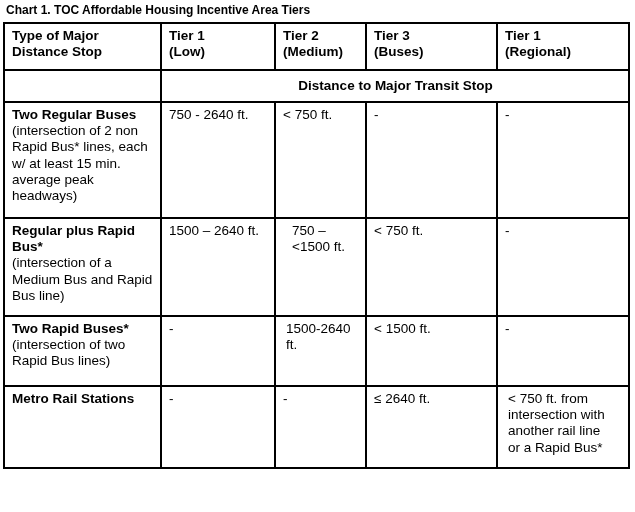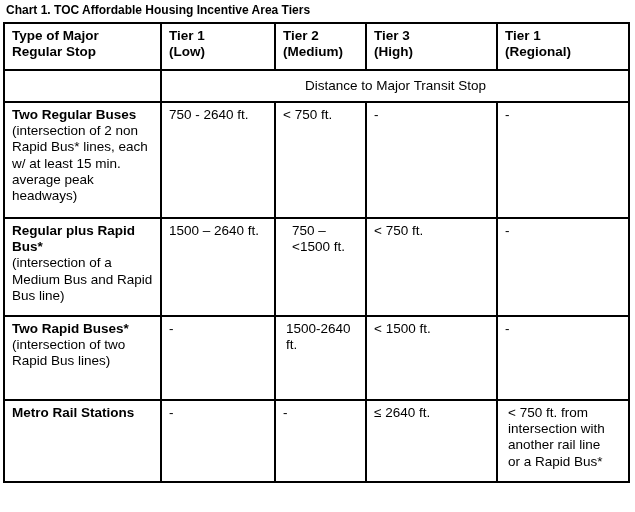--- a/index.html
+++ b/index.html
@@ -4,62 +4,62 @@
 <style>
   html, body { margin: 0; padding: 0; background: #ffffff; }
   body { width: 635px; height: 512px; position: relative; overflow: hidden;
          font-family: "Liberation Sans", sans-serif; color: #000; }
   .title { position: absolute; left: 6px; top: 2px; font-size: 12px; font-weight: bold; line-height: 16px; white-space: nowrap; }
   table { position: absolute; left: 3px; top: 22px; border-collapse: collapse; table-layout: fixed; width: 625px; }
   td, th { border: 2px solid #000; font-size: 13.5px; line-height: 16.2px; vertical-align: top; padding: 4px 6px 3px 7px; font-weight: normal; }
   .hd { font-weight: bold; text-align: left; }
   .c { text-align: left; }
   .b { font-weight: bold; text-align: center; }
-  .dist { font-weight: normal; text-align: center; padding-top: 7px; padding-bottom: 6px; }
+  .dist { font-weight: bold; text-align: center; padding-top: 7px; padding-bottom: 6px; }
 </style>
 </head>
 <body>
 
 <div class="title">Chart 1. TOC Affordable Housing Incentive Area Tiers</div>
 
 <table>
   <colgroup>
     <col style="width:157px">
       <col style="width:114px">
       <col style="width:91px">
       <col style="width:131px">
       <col style="width:132px">
   </colgroup>
   <tbody>
       <tr style="height:47px">
-    <th class="hd"><span>Type of  Major</span><br><span>Regular Stop</span></th>
+    <th class="hd"><span>Type of  Major</span><br><span>Distance Stop</span></th>
     <th class="hd"><span>Tier 1</span><br><span>(Low)</span></th>
     <th class="hd"><span>Tier 2</span><br><span>(Medium)</span></th>
-    <th class="hd"><span>Tier 3</span><br><span>(High)</span></th>
+    <th class="hd"><span>Tier 3</span><br><span>(Buses)</span></th>
     <th class="hd"><span>Tier 1</span><br><span>(Regional)</span></th>
   </tr>
   <tr style="height:32px">
     <td></td>
     <td colspan="4" class="dist">Distance to Major Transit Stop</td>
   </tr>
   <tr style="height:116px">
     <td><span class="b">Two Regular Buses</span><br><span>(intersection of 2 non Rapid Bus* lines, each w/ at least 15 min. average peak headways)</span></td>
     <td class="c">750 - 2640 ft.</td>
     <td class="c">&lt; 750 ft.</td>
     <td class="c">-</td>
     <td class="c">-</td>
   </tr>
   <tr style="height:98px">
     <td><span class="b">Regular plus Rapid Bus*</span><br><span>(intersection of a Medium Bus and Rapid Bus line)</span></td>
     <td class="c">1500 – 2640 ft.</td>
     <td class="c" style="padding-left:16px;padding-right:16px">750 – &lt;1500 ft.</td>
     <td class="c">&lt; 750 ft.</td>
     <td class="c">-</td>
   </tr>
-  <tr style="height:84px">
+  <tr style="height:70px">
     <td><span class="b">Two Rapid Buses*</span><br><span>(intersection of two Rapid Bus lines)</span></td>
     <td class="c">-</td>
     <td class="c" style="padding-left:10px;padding-right:10px">1500-2640 ft.</td>
     <td class="c">&lt; 1500 ft.</td>
     <td class="c">-</td>
   </tr>
   <tr style="height:82px">
     <td><span class="b">Metro Rail Stations</span></td>
     <td class="c">-</td>
     <td class="c">-</td>

